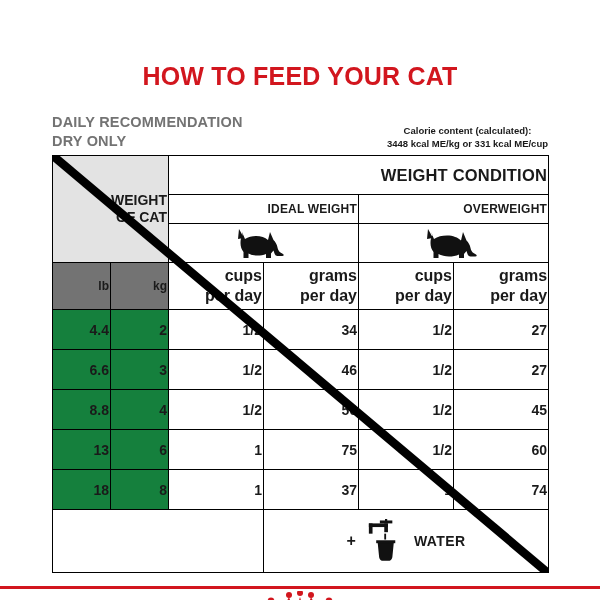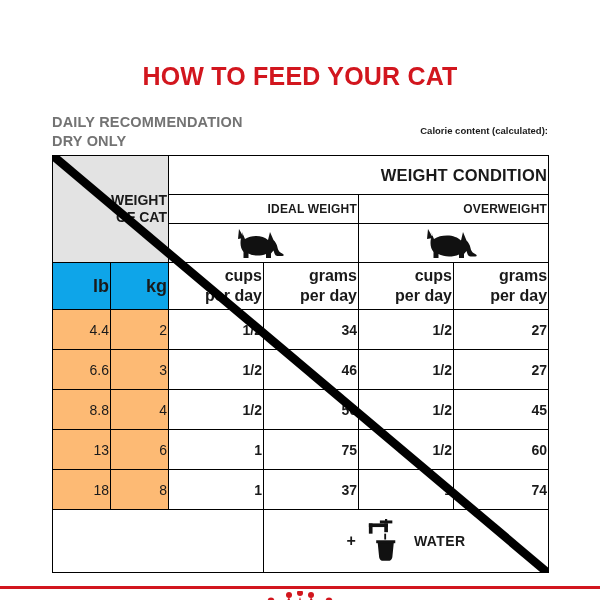--- a/index.html
+++ b/index.html
@@ -90,35 +90,35 @@
   }
   .cat-cell {
     height: 38px;
     padding: 0;
   }
   .catsil {
     display: block;
     margin: 0 auto;
   }
   .hdr-unit {
-    background: #0ea5e9;
-    font-weight: bold;
-    font-size: 18px;
+    background: #737373;
+    font-weight: bold;
+    font-size: 12px;
     width: 58px;
     height: 44px;
   }
   .hdr-perday {
     font-weight: bold;
     font-size: 16px;
     line-height: 1.25;
     height: 44px;
   }
   td.unit {
-    background: #fdba74;
-    font-weight: normal;
+    background: #15803d;
+    font-weight: bold;
     font-size: 14px;
     height: 37px;
   }
   td.val {
     font-weight: bold;
     font-size: 14px;
     height: 37px;
   }
   .water-row td {
     border: 1px solid #000;
@@ -179,20 +179,21 @@
 
   <div class="title">HOW TO FEED YOUR CAT</div>
 
   <div class="subhead">
     <div>DAILY RECOMMENDATION</div>
     <div>DRY ONLY</div>
   </div>
 
   <div class="calorie">
     <div>Calorie content (calculated):</div>
+    <div>3448 kcal ME/kg or 331 kcal ME/cup</div>
   </div>
 
   <div class="tbl-wrap">
     <table class="feed">
       <colgroup>
         <col style="width:58px">
         <col style="width:58px">
         <col style="width:95px">
         <col style="width:95px">
         <col style="width:95px">

